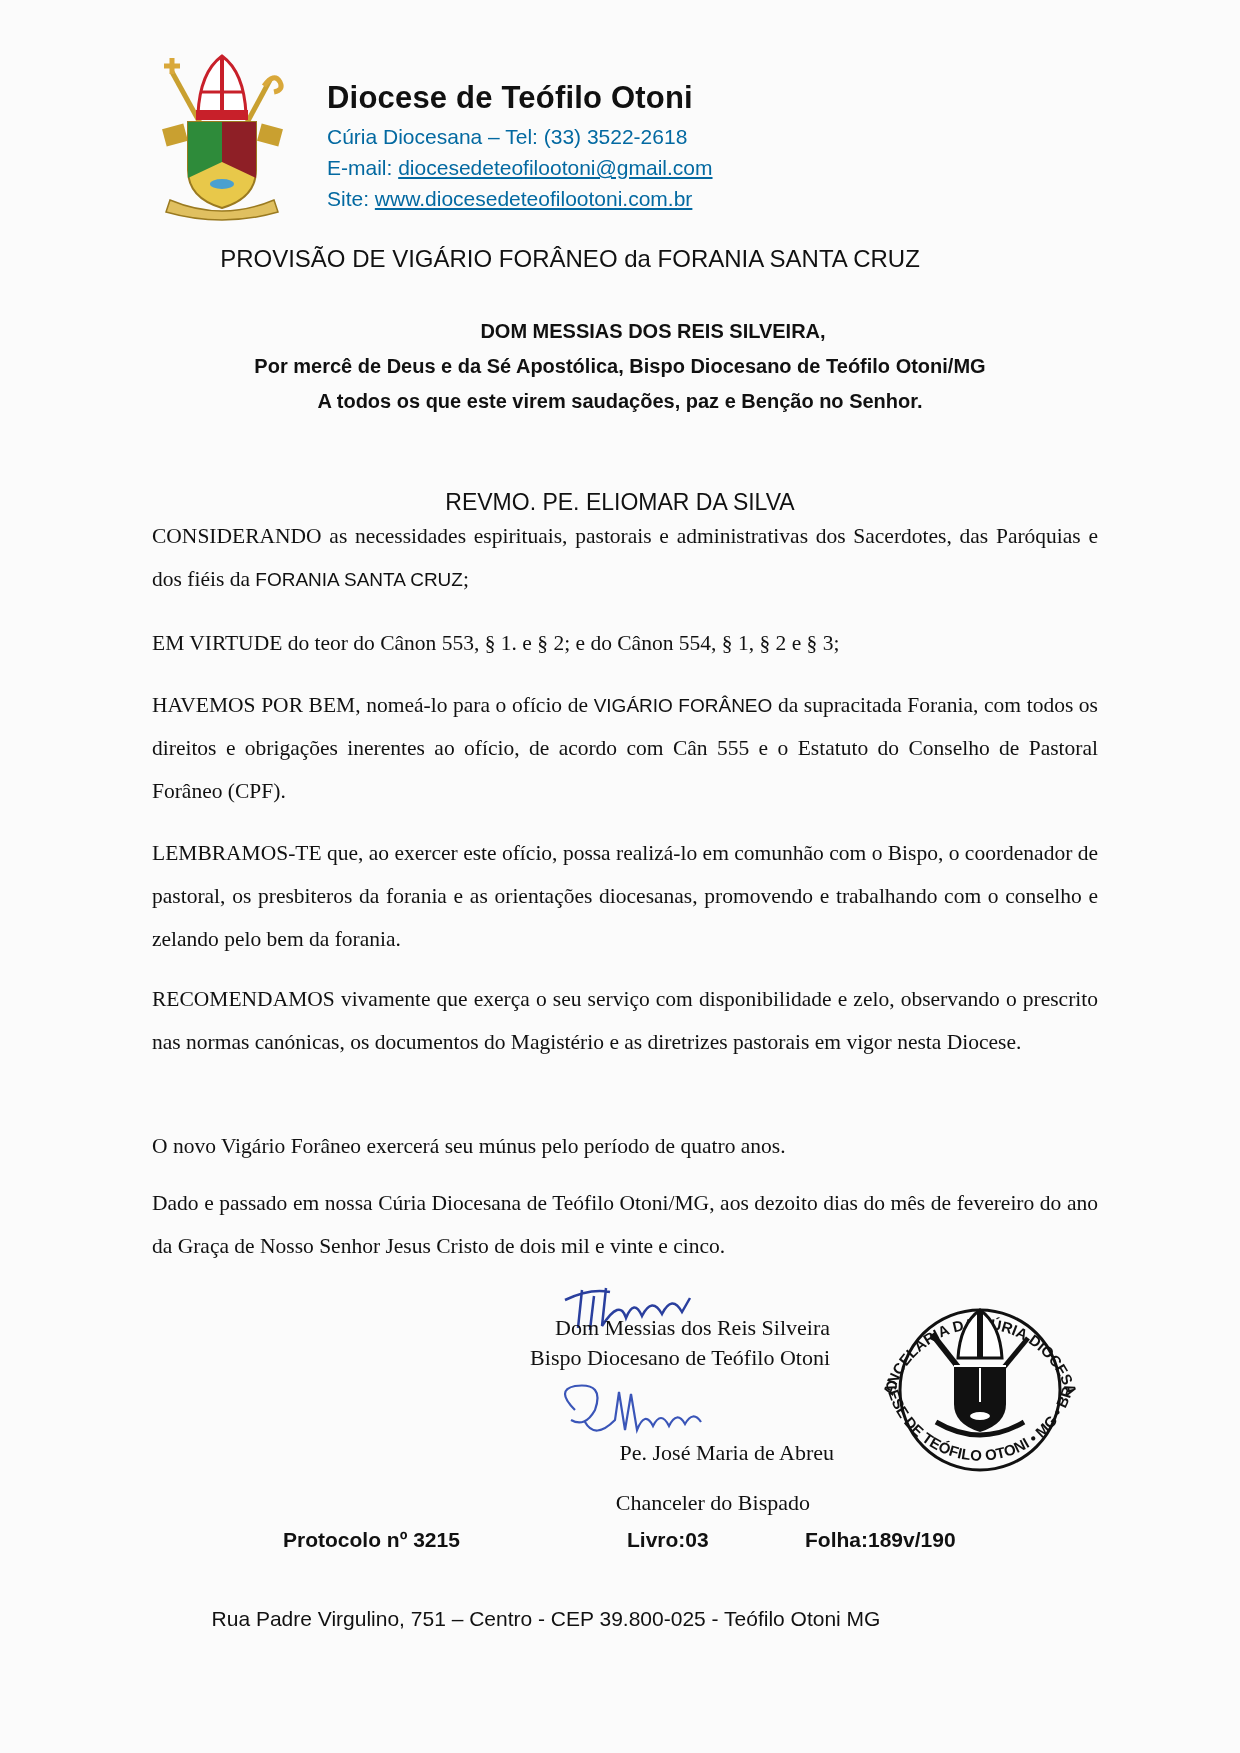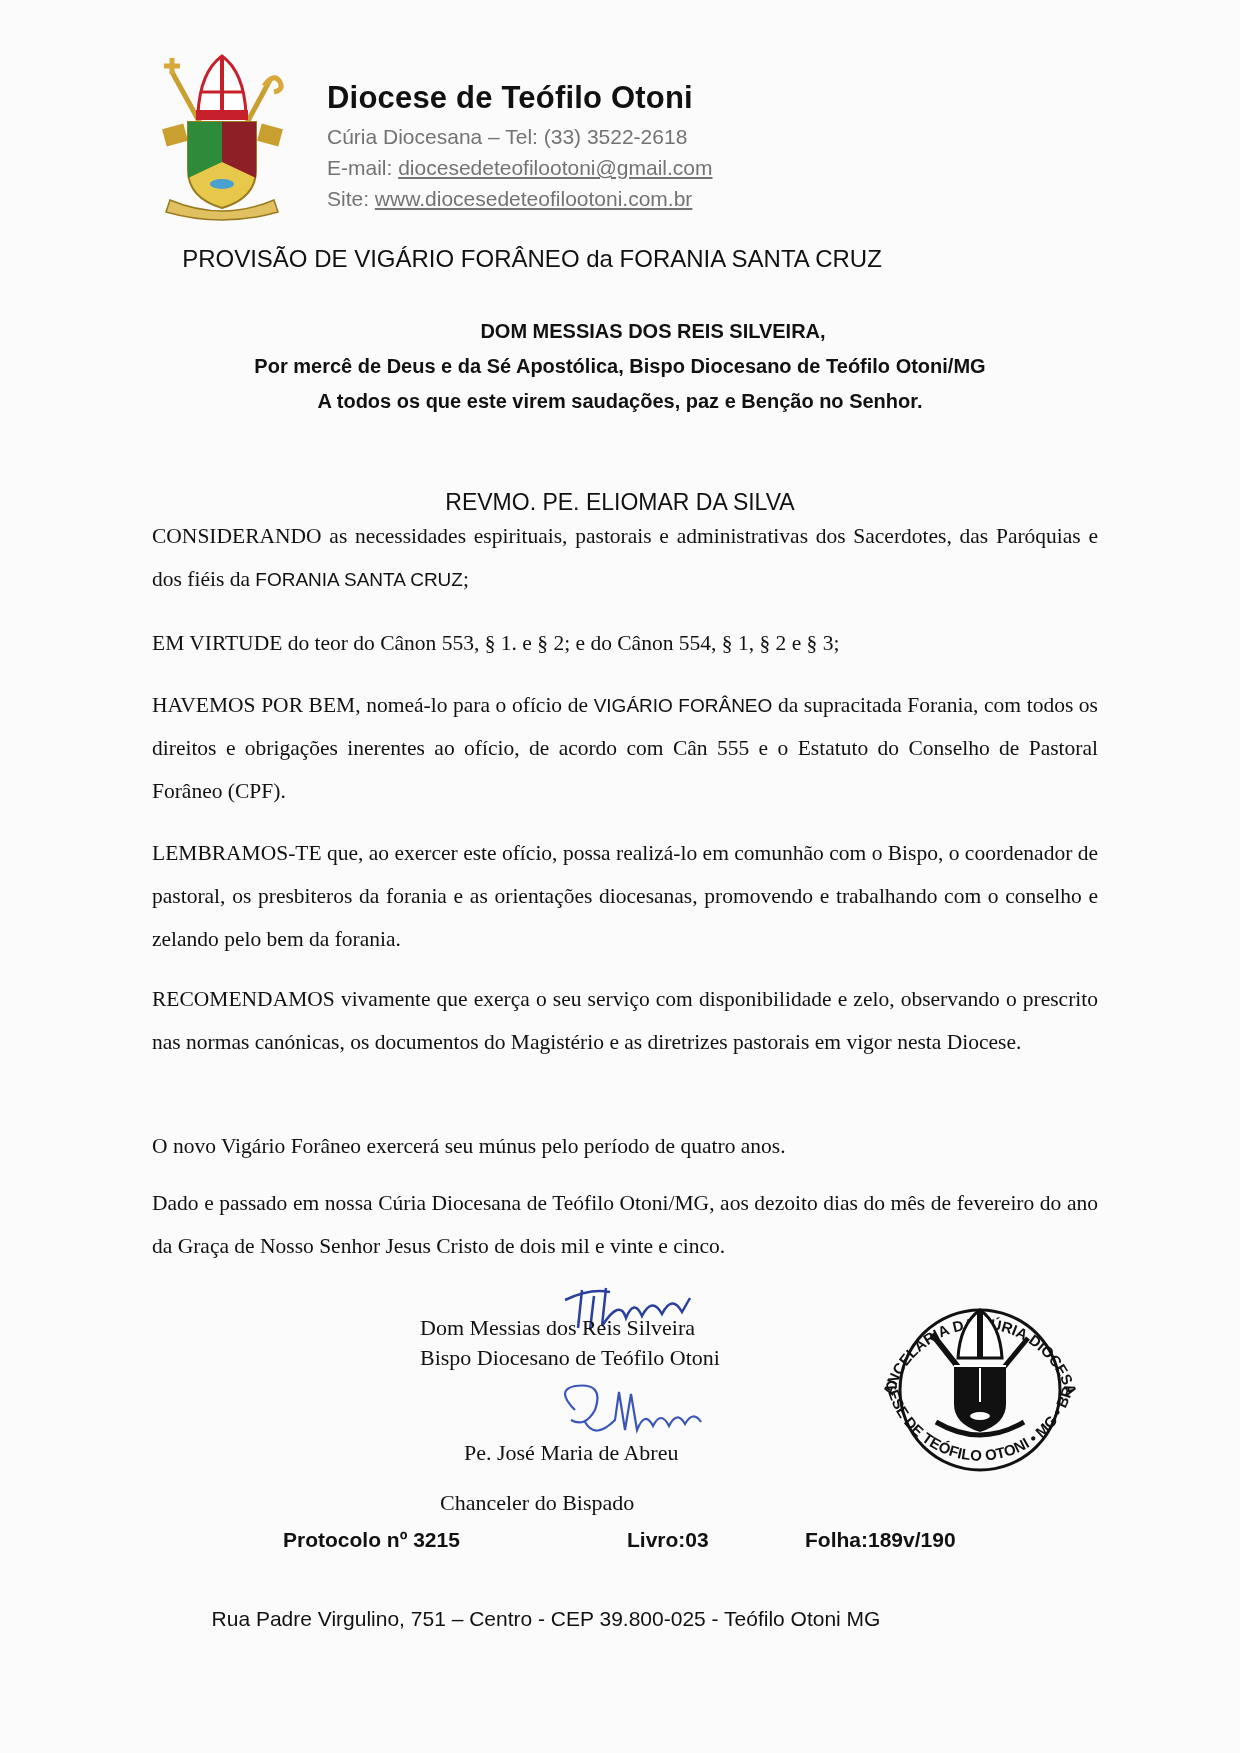--- a/index.html
+++ b/index.html
@@ -10,47 +10,47 @@
       overflow: hidden;
       color: #111;
     }
     .abs { position: absolute; }
     .calibri { font-family: "Liberation Sans", sans-serif; }
     .times { font-family: "Liberation Serif", serif; }
 
     
     #logo { left: 160px; top: 52px; width: 125px; height: 170px; }
     #org-name { left: 327px; top: 80px; font-size: 31px; font-weight: bold; letter-spacing: 0.2px; }
-    .head-line { left: 327px; font-size: 21px; color: #737373; }
+    .head-line { left: 327px; font-size: 21px; color: #0369a1; }
     #head-phone { top: 125px; }
     #head-email { top: 156px; }
     #head-site { top: 187px; }
     .u { text-decoration: underline; }
 
     
-    #doc-title { left: 0; width: 1064px; top: 245px; text-align: center; font-size: 24px; }
+    #doc-title { left: 0; width: 1064px; top: 245px; text-align: center; font-size: 24px; padding-left: 38px; }
     .center-bold { left: 0; width: 1240px; text-align: center; font-size: 20px; font-weight: bold; }
     #bishop-name { top: 320px; margin-left: 33px; }
     #bishop-title { top: 355px; }
     #greeting { top: 390px; }
     #appointee { left: 0; width: 1240px; top: 470px; text-align: center; font-size: 23px; margin-top: 19px; }
 
     
     .para { left: 152px; width: 946px; font-size: 21.5px; line-height: 43px; text-align: justify; }
     .para .sans { font-family: "Liberation Sans", sans-serif; font-size: 19px; }
     #p1 { top: 515px; }
     #p2 { top: 622px; }
     #p3 { top: 684px; }
     #p4 { top: 832px; }
     #p5 { top: 978px; }
     #p6 { top: 1125px; }
     #p7 { top: 1182px; }
 
     
-    .sig-text { font-size: 22px; text-align: left; }
+    .sig-text { font-size: 22px; text-align: right; }
     #sig1-name { left: 420px; width: 410px; top: 1315px; }
     #sig1-role { left: 420px; width: 410px; top: 1345px; }
     #sig2-name { left: 464px; width: 370px; top: 1440px; }
     #sig2-role { left: 440px; width: 370px; top: 1470px; margin-top: 20px; }
     #sig1-mark { left: 560px; top: 1278px; width: 160px; height: 60px; }
     #sig2-mark { left: 545px; top: 1380px; width: 170px; height: 70px; }
 
     
     #seal { left: 862px; top: 1272px; width: 236px; height: 236px; }
 

